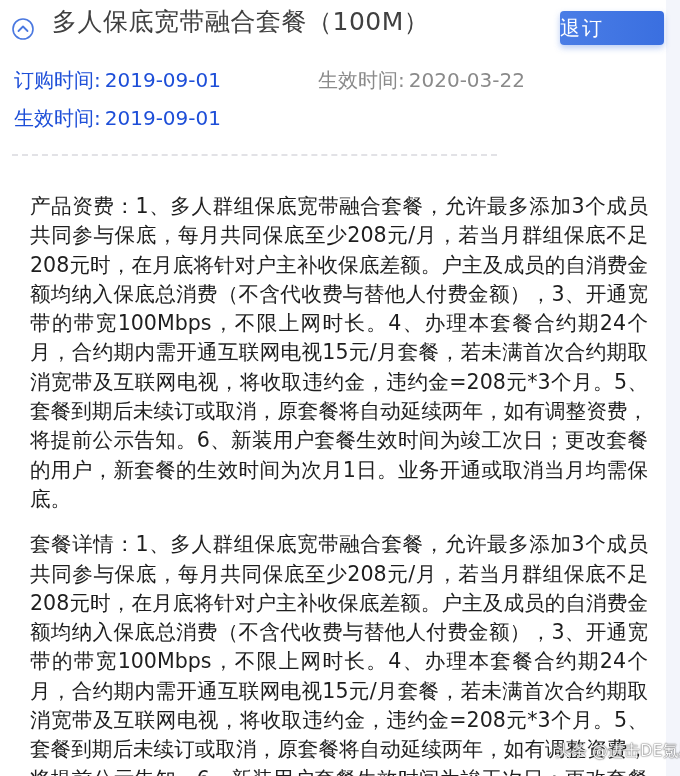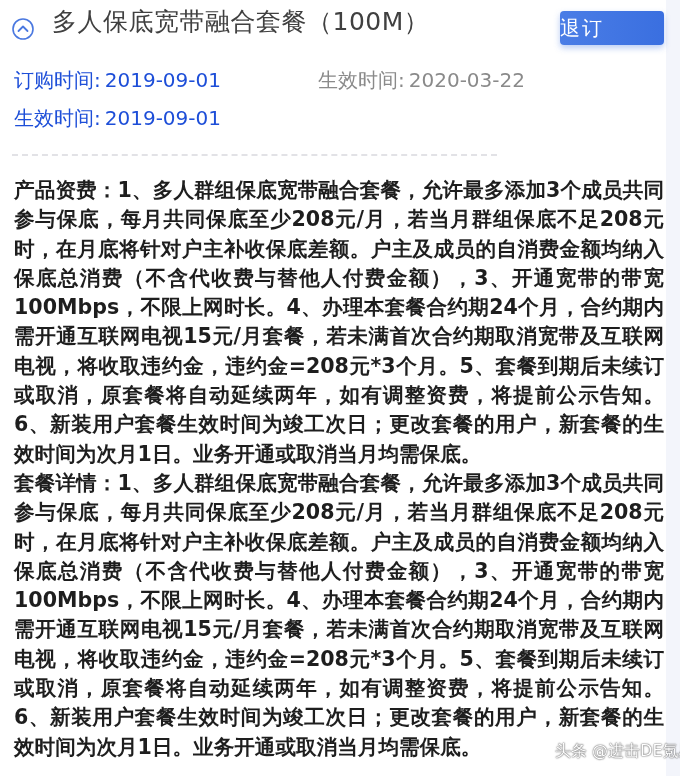--- a/index.html
+++ b/index.html
@@ -102,24 +102,23 @@
     .body-text {
       position: absolute;
       left: 14px;
       top: 176px;
       width: 650px;
       font-size: 20.6px;
       line-height: 29.3px;
       color: #1e1e1e;
     }
     .para {
-      margin: 0;
+      margin: 16px;
       padding: 0;
       text-align: justify;
-      font-weight: bold;
     }
     .watermark {
       position: absolute;
       left: 512px;
       top: 740px;
       font-size: 16px;
       line-height: 22px;
       color: #ffffff;
       text-shadow: 0 0 2px #555, 0 0 1px #333;
       white-space: nowrap;

